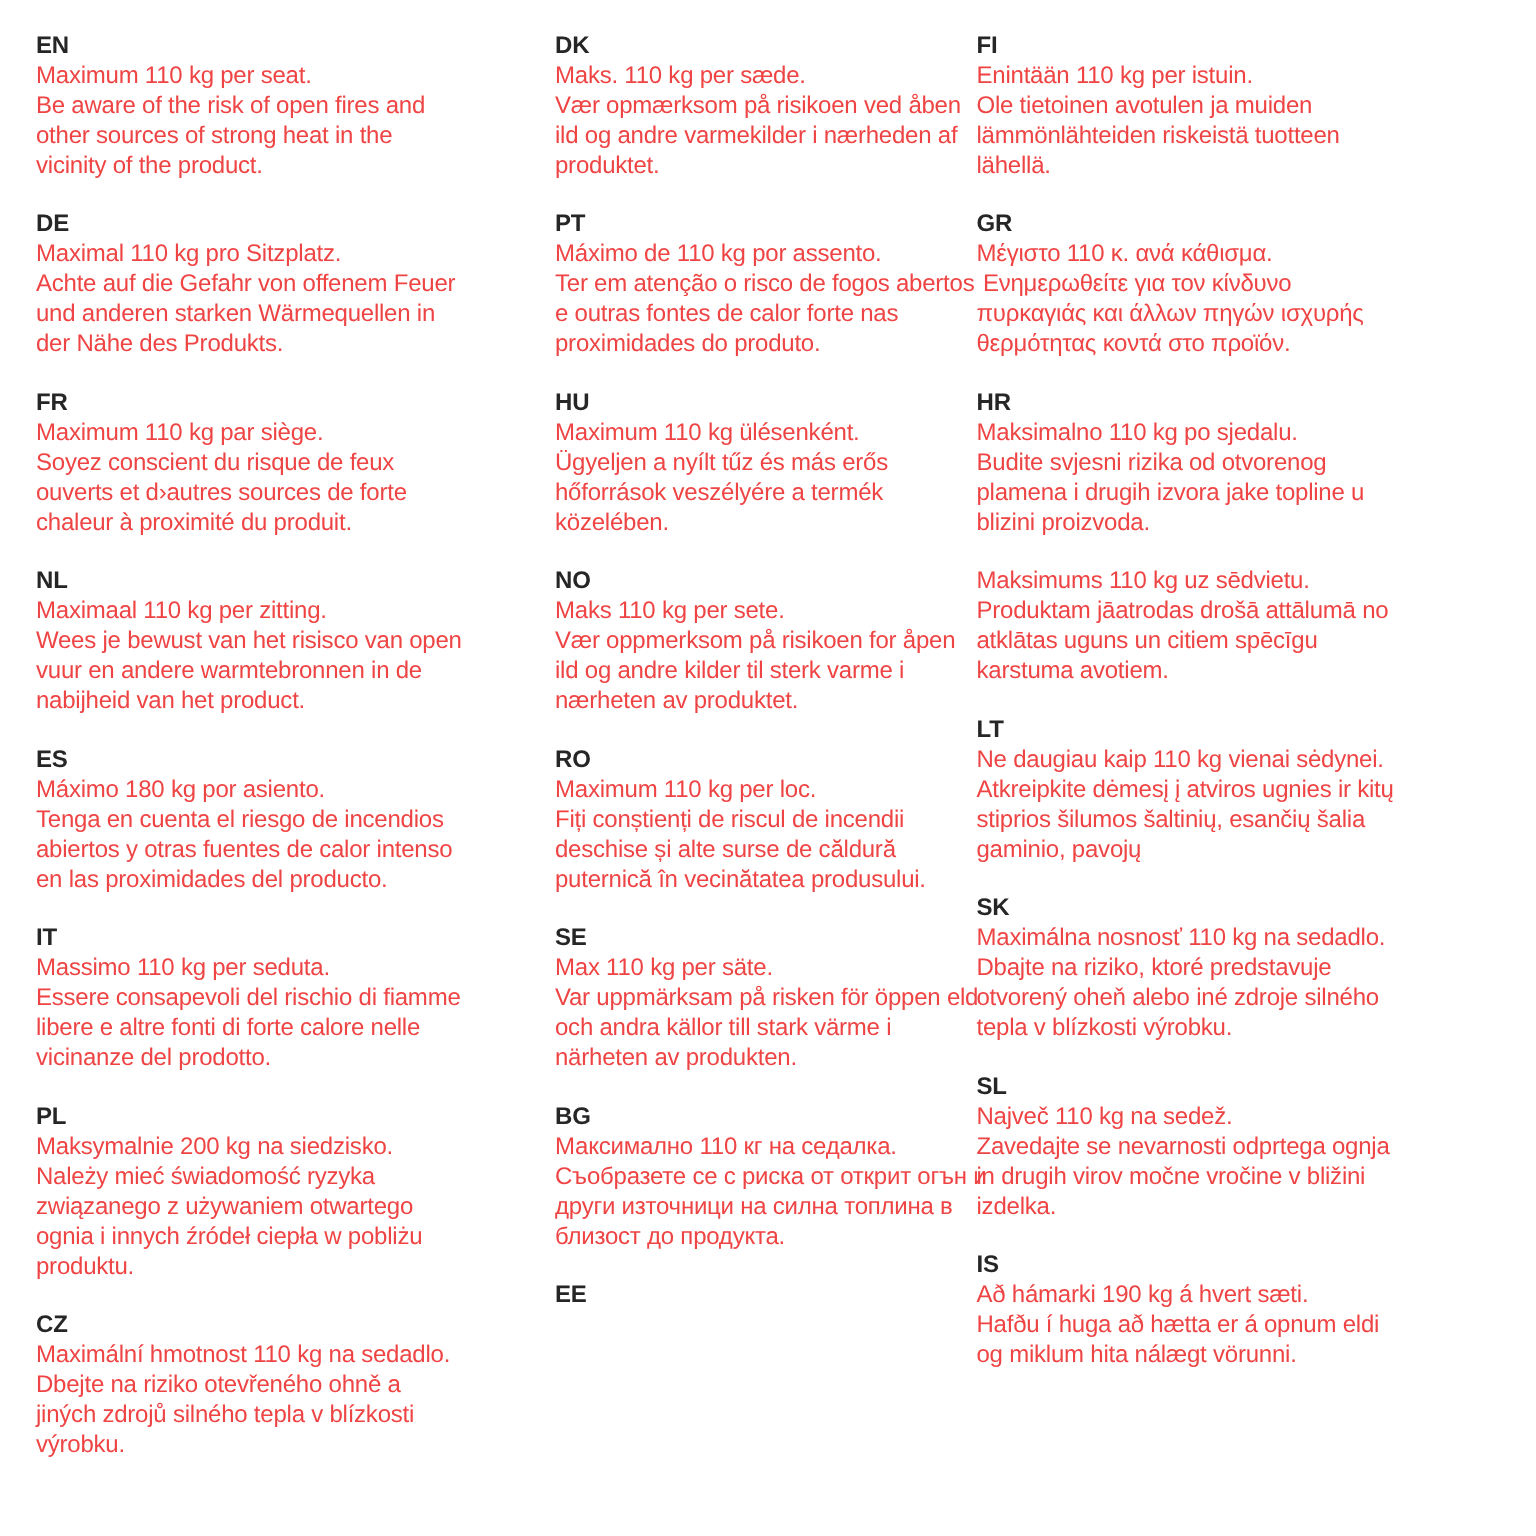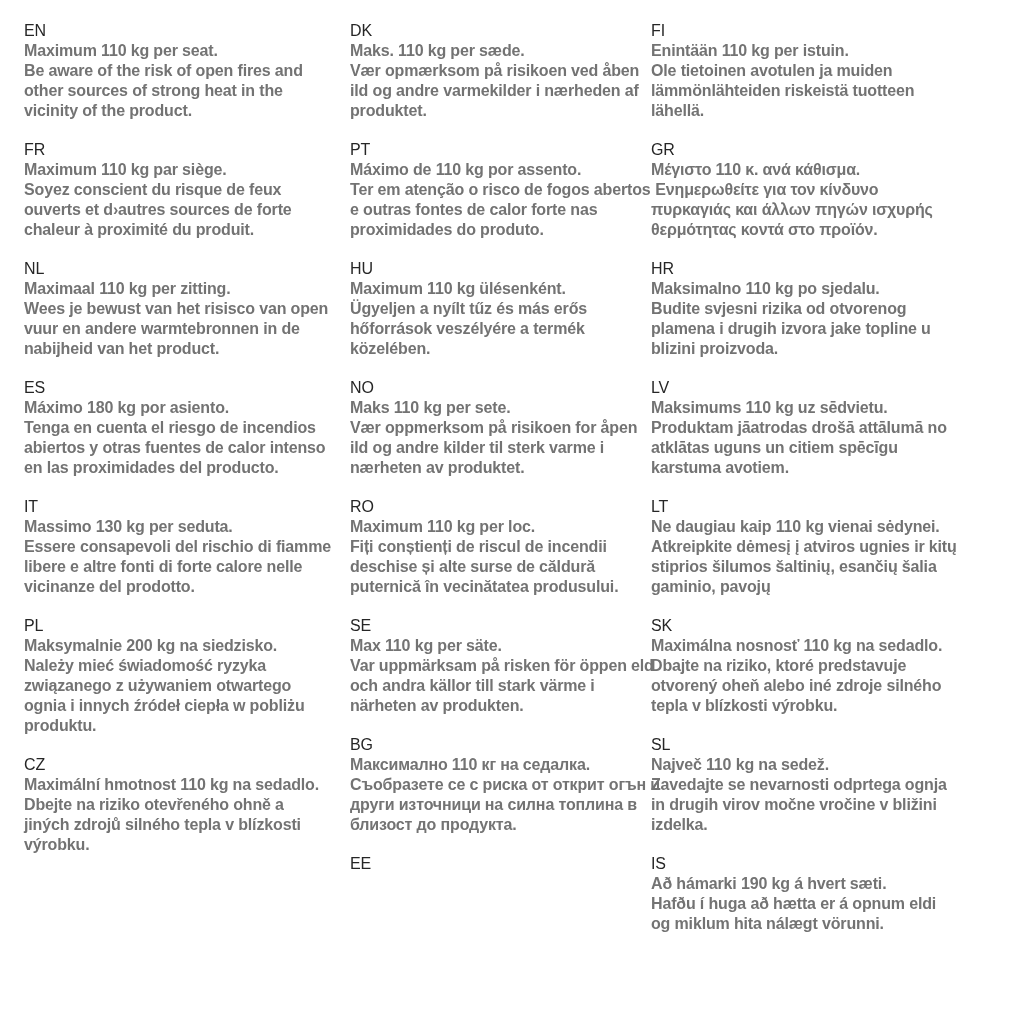--- a/index.html
+++ b/index.html
@@ -14,57 +14,63 @@
     background: #ffffff;
     font-family: "Liberation Sans", sans-serif;
     color: #3b3b3b;
     overflow: hidden;
   }
   .col {
     position: absolute;
     top: 21px;
   }
   .col-1 { left: 24px;  width: 322px; }
-  .col-2 { left: 350px; width: 328px; }
+  .col-2 { left: 370px; width: 328px; }
   .col-3 { left: 651px; width: 338px; }
   .lang-section {
     margin: 0 0 19px 0;
   }
   .lang-code {
     font-size: 16px;
     line-height: 20px;
-    font-weight: 400;
+    font-weight: 700;
     margin: 0;
     color: #262626;
     letter-spacing: -0.1px;
   }
   .lang-body {
     font-size: 16px;
     line-height: 20px;
     margin: 0;
     white-space: pre;
-    color: #737373;
+    color: #ef4444;
     letter-spacing: -0.15px;
-    font-weight: bold;
   }
 </style>
 </head>
 <body>
 
 <div class="page">
 
   <div class="col col-1">
     <section class="lang-section">
       <h2 class="lang-code">EN</h2>
       <p class="lang-body">Maximum 110 kg per seat.
 Be aware of the risk of open fires and
 other sources of strong heat in the
 vicinity of the product.</p>
     </section>
     <section class="lang-section">
+      <h2 class="lang-code">DE</h2>
+      <p class="lang-body">Maximal 110 kg pro Sitzplatz.
+Achte auf die Gefahr von offenem Feuer
+und anderen starken Wärmequellen in
+der Nähe des Produkts.</p>
+    </section>
+    <section class="lang-section">
       <h2 class="lang-code">FR</h2>
       <p class="lang-body">Maximum 110 kg par siège.
 Soyez conscient du risque de feux
 ouverts et d›autres sources de forte
 chaleur à proximité du produit.</p>
     </section>
     <section class="lang-section">
       <h2 class="lang-code">NL</h2>
       <p class="lang-body">Maximaal 110 kg per zitting.
 Wees je bewust van het risisco van open
@@ -73,21 +79,21 @@
     </section>
     <section class="lang-section">
       <h2 class="lang-code">ES</h2>
       <p class="lang-body">Máximo 180 kg por asiento.
 Tenga en cuenta el riesgo de incendios
 abiertos y otras fuentes de calor intenso
 en las proximidades del producto.</p>
     </section>
     <section class="lang-section">
       <h2 class="lang-code">IT</h2>
-      <p class="lang-body">Massimo 130 kg per seduta.
+      <p class="lang-body">Massimo 110 kg per seduta.
 Essere consapevoli del rischio di fiamme
 libere e altre fonti di forte calore nelle
 vicinanze del prodotto.</p>
     </section>
     <section class="lang-section">
       <h2 class="lang-code">PL</h2>
       <p class="lang-body">Maksymalnie 200 kg na siedzisko.
 Należy mieć świadomość ryzyka
 związanego z używaniem otwartego
 ognia i innych źródeł ciepła w pobliżu
@@ -173,21 +179,20 @@
 θερμότητας κοντά στο προϊόν.</p>
     </section>
     <section class="lang-section">
       <h2 class="lang-code">HR</h2>
       <p class="lang-body">Maksimalno 110 kg po sjedalu.
 Budite svjesni rizika od otvorenog
 plamena i drugih izvora jake topline u
 blizini proizvoda.</p>
     </section>
     <section class="lang-section">
-      <h2 class="lang-code">LV</h2>
       <p class="lang-body">Maksimums 110 kg uz sēdvietu.
 Produktam jāatrodas drošā attālumā no
 atklātas uguns un citiem spēcīgu
 karstuma avotiem.</p>
     </section>
     <section class="lang-section">
       <h2 class="lang-code">LT</h2>
       <p class="lang-body">Ne daugiau kaip 110 kg vienai sėdynei.
 Atkreipkite dėmesį į atviros ugnies ir kitų
 stiprios šilumos šaltinių, esančių šalia

